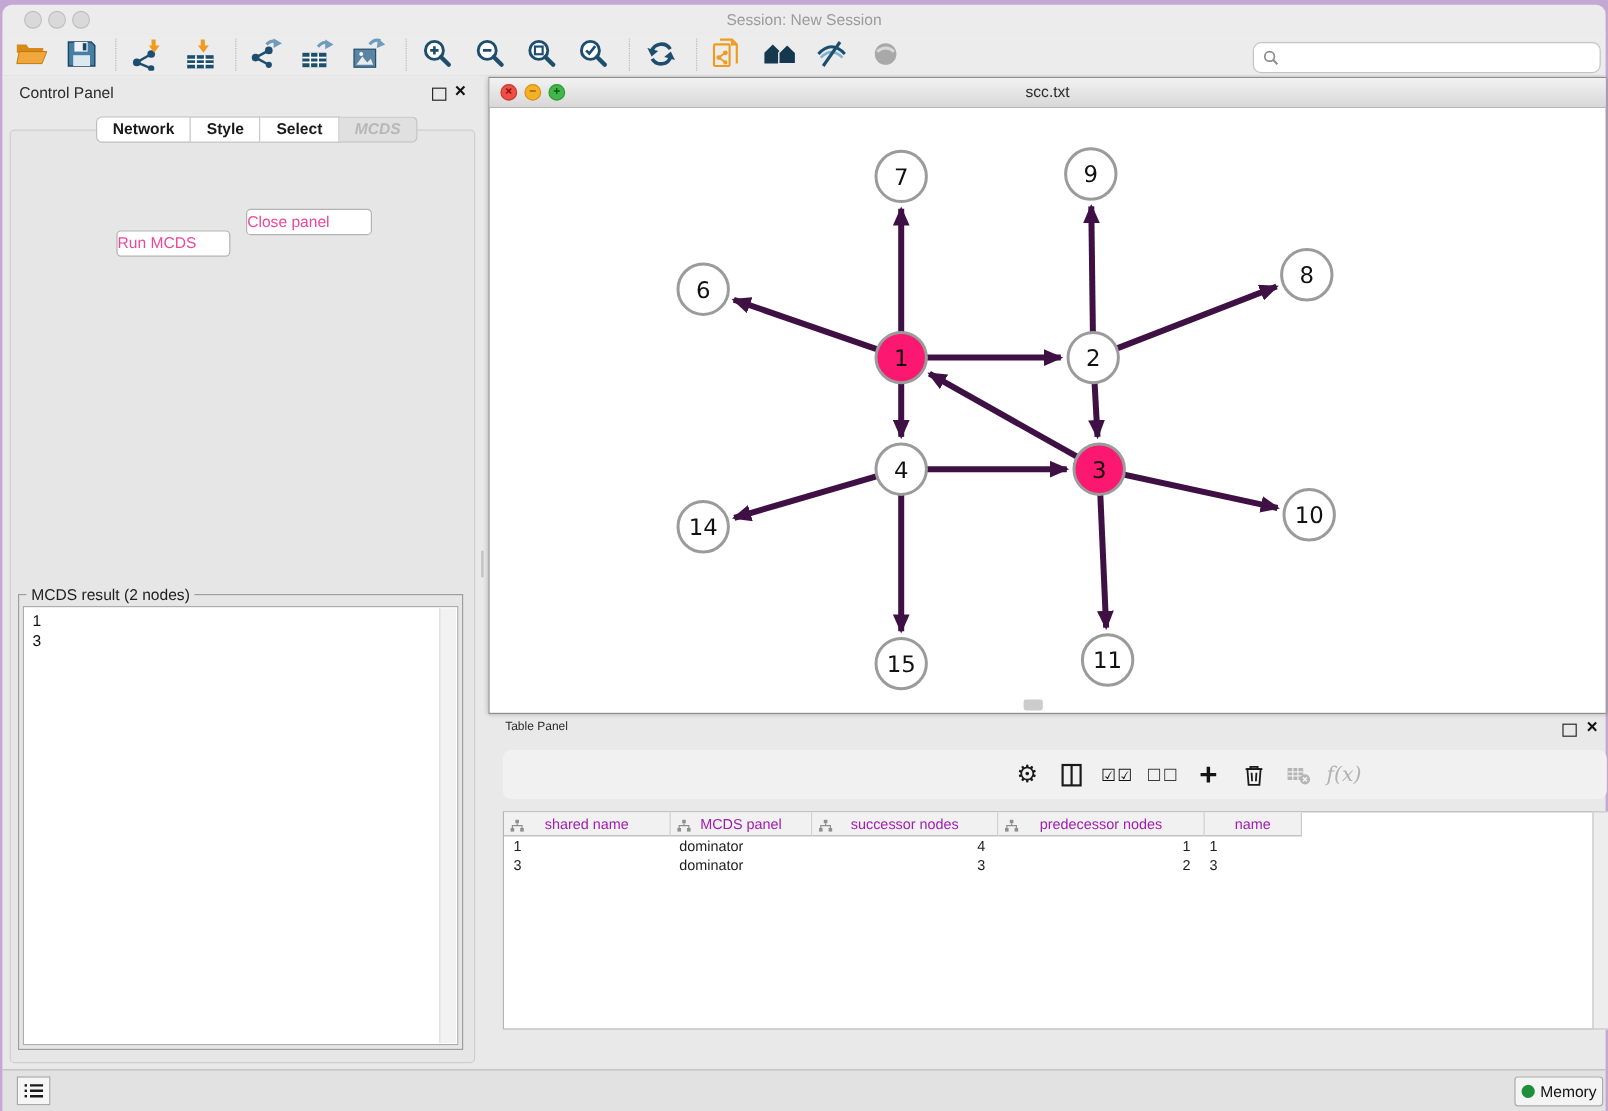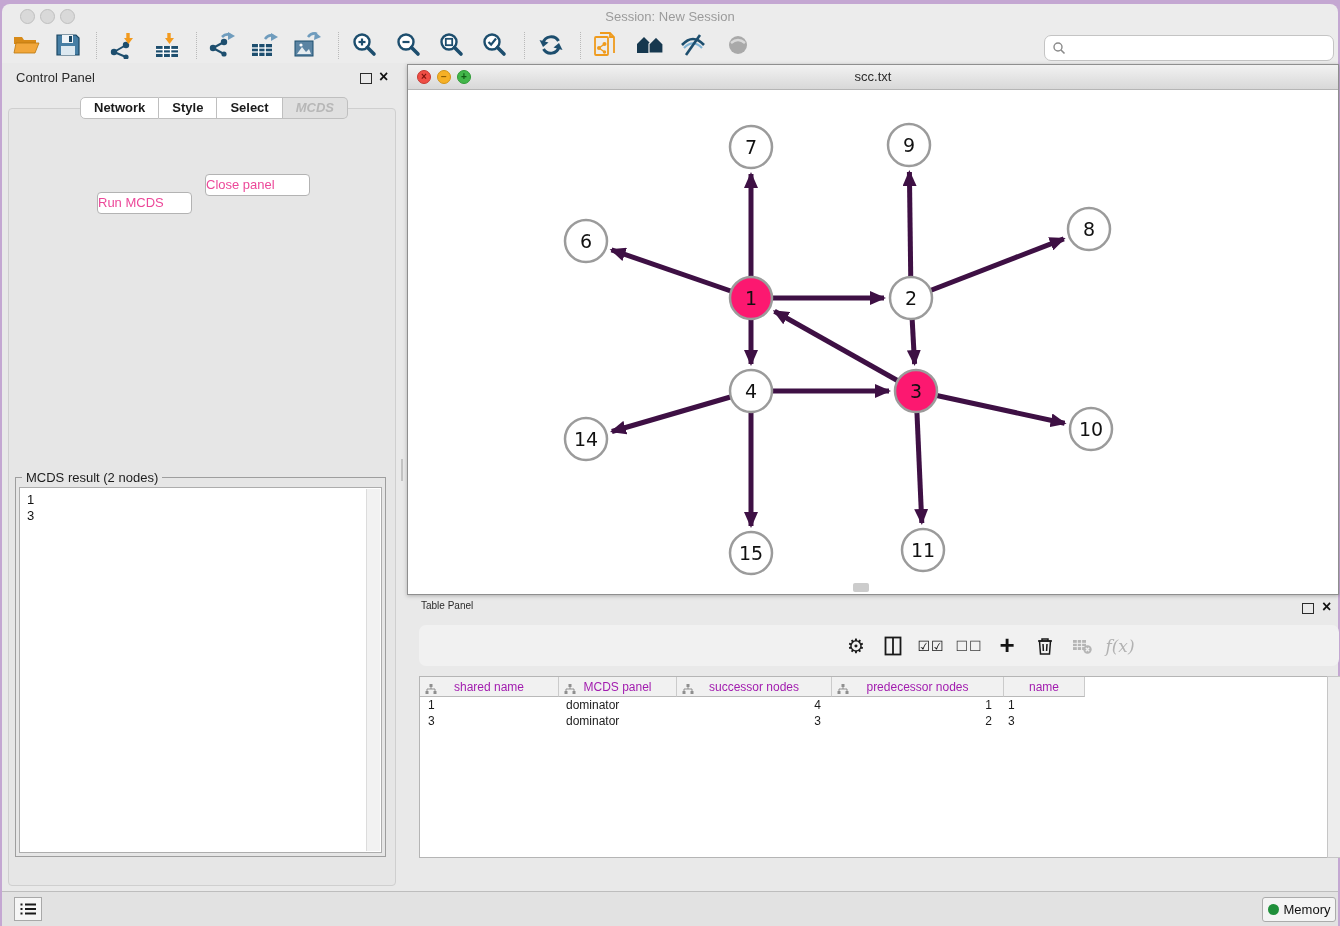--- a/index.html
+++ b/index.html
@@ -43,21 +43,21 @@
               border:1px solid #b3b3b3;border-radius:4px;font-size:13px;color:#111;
               line-height:20px;padding-left:9px;}
   .chev{position:absolute;right:9px;width:0;height:0;
         border-left:4px solid transparent;border-right:4px solid transparent;}
   .chev.up{top:4px;border-bottom:5px solid #5e5e5e;}
   .chev.dn{top:11px;border-top:5px solid #5e5e5e;}
   .pbtn{height:20px;background:#fff;border:1px solid #b3b3b3;border-radius:4px;
         font-size:13px;color:#ec4899;text-align:left;line-height:20px;}
   #btn-run{top:129px;left:95px;width:93px;}
   #btn-closep{top:111px;left:203px;width:103px;}
-  #result-fs{top:414px;left:13px;width:369px;height:378px;border:1px solid #9e9e9e;}
+  #result-fs{top:432px;left:13px;width:369px;height:378px;border:1px solid #9e9e9e;}
   #result-legend{top:-8px;left:6px;background:#e6e6e6;padding:0 4px;font-size:13px;color:#1d1d1d;position:absolute;}
   #result-box{position:absolute;left:3px;right:3px;top:9px;bottom:3px;background:#fff;
               border:1px solid #adadad;}
   #result-list{position:absolute;left:7px;top:4px;font-size:13px;color:#111;line-height:16px;}
   #result-scroll{position:absolute;top:1px;right:1px;bottom:1px;width:13px;
                  background:#f2f2f2;border-left:1px solid #dcdcdc;}
   .vsplit-handle{top:396px;left:399px;width:6px;height:22px;
                  border-left:2px solid #c2c2c2;border-right:2px solid #c2c2c2;}
   
   #netwin{top:1px;left:405px;width:930px;height:529px;background:#fff;

